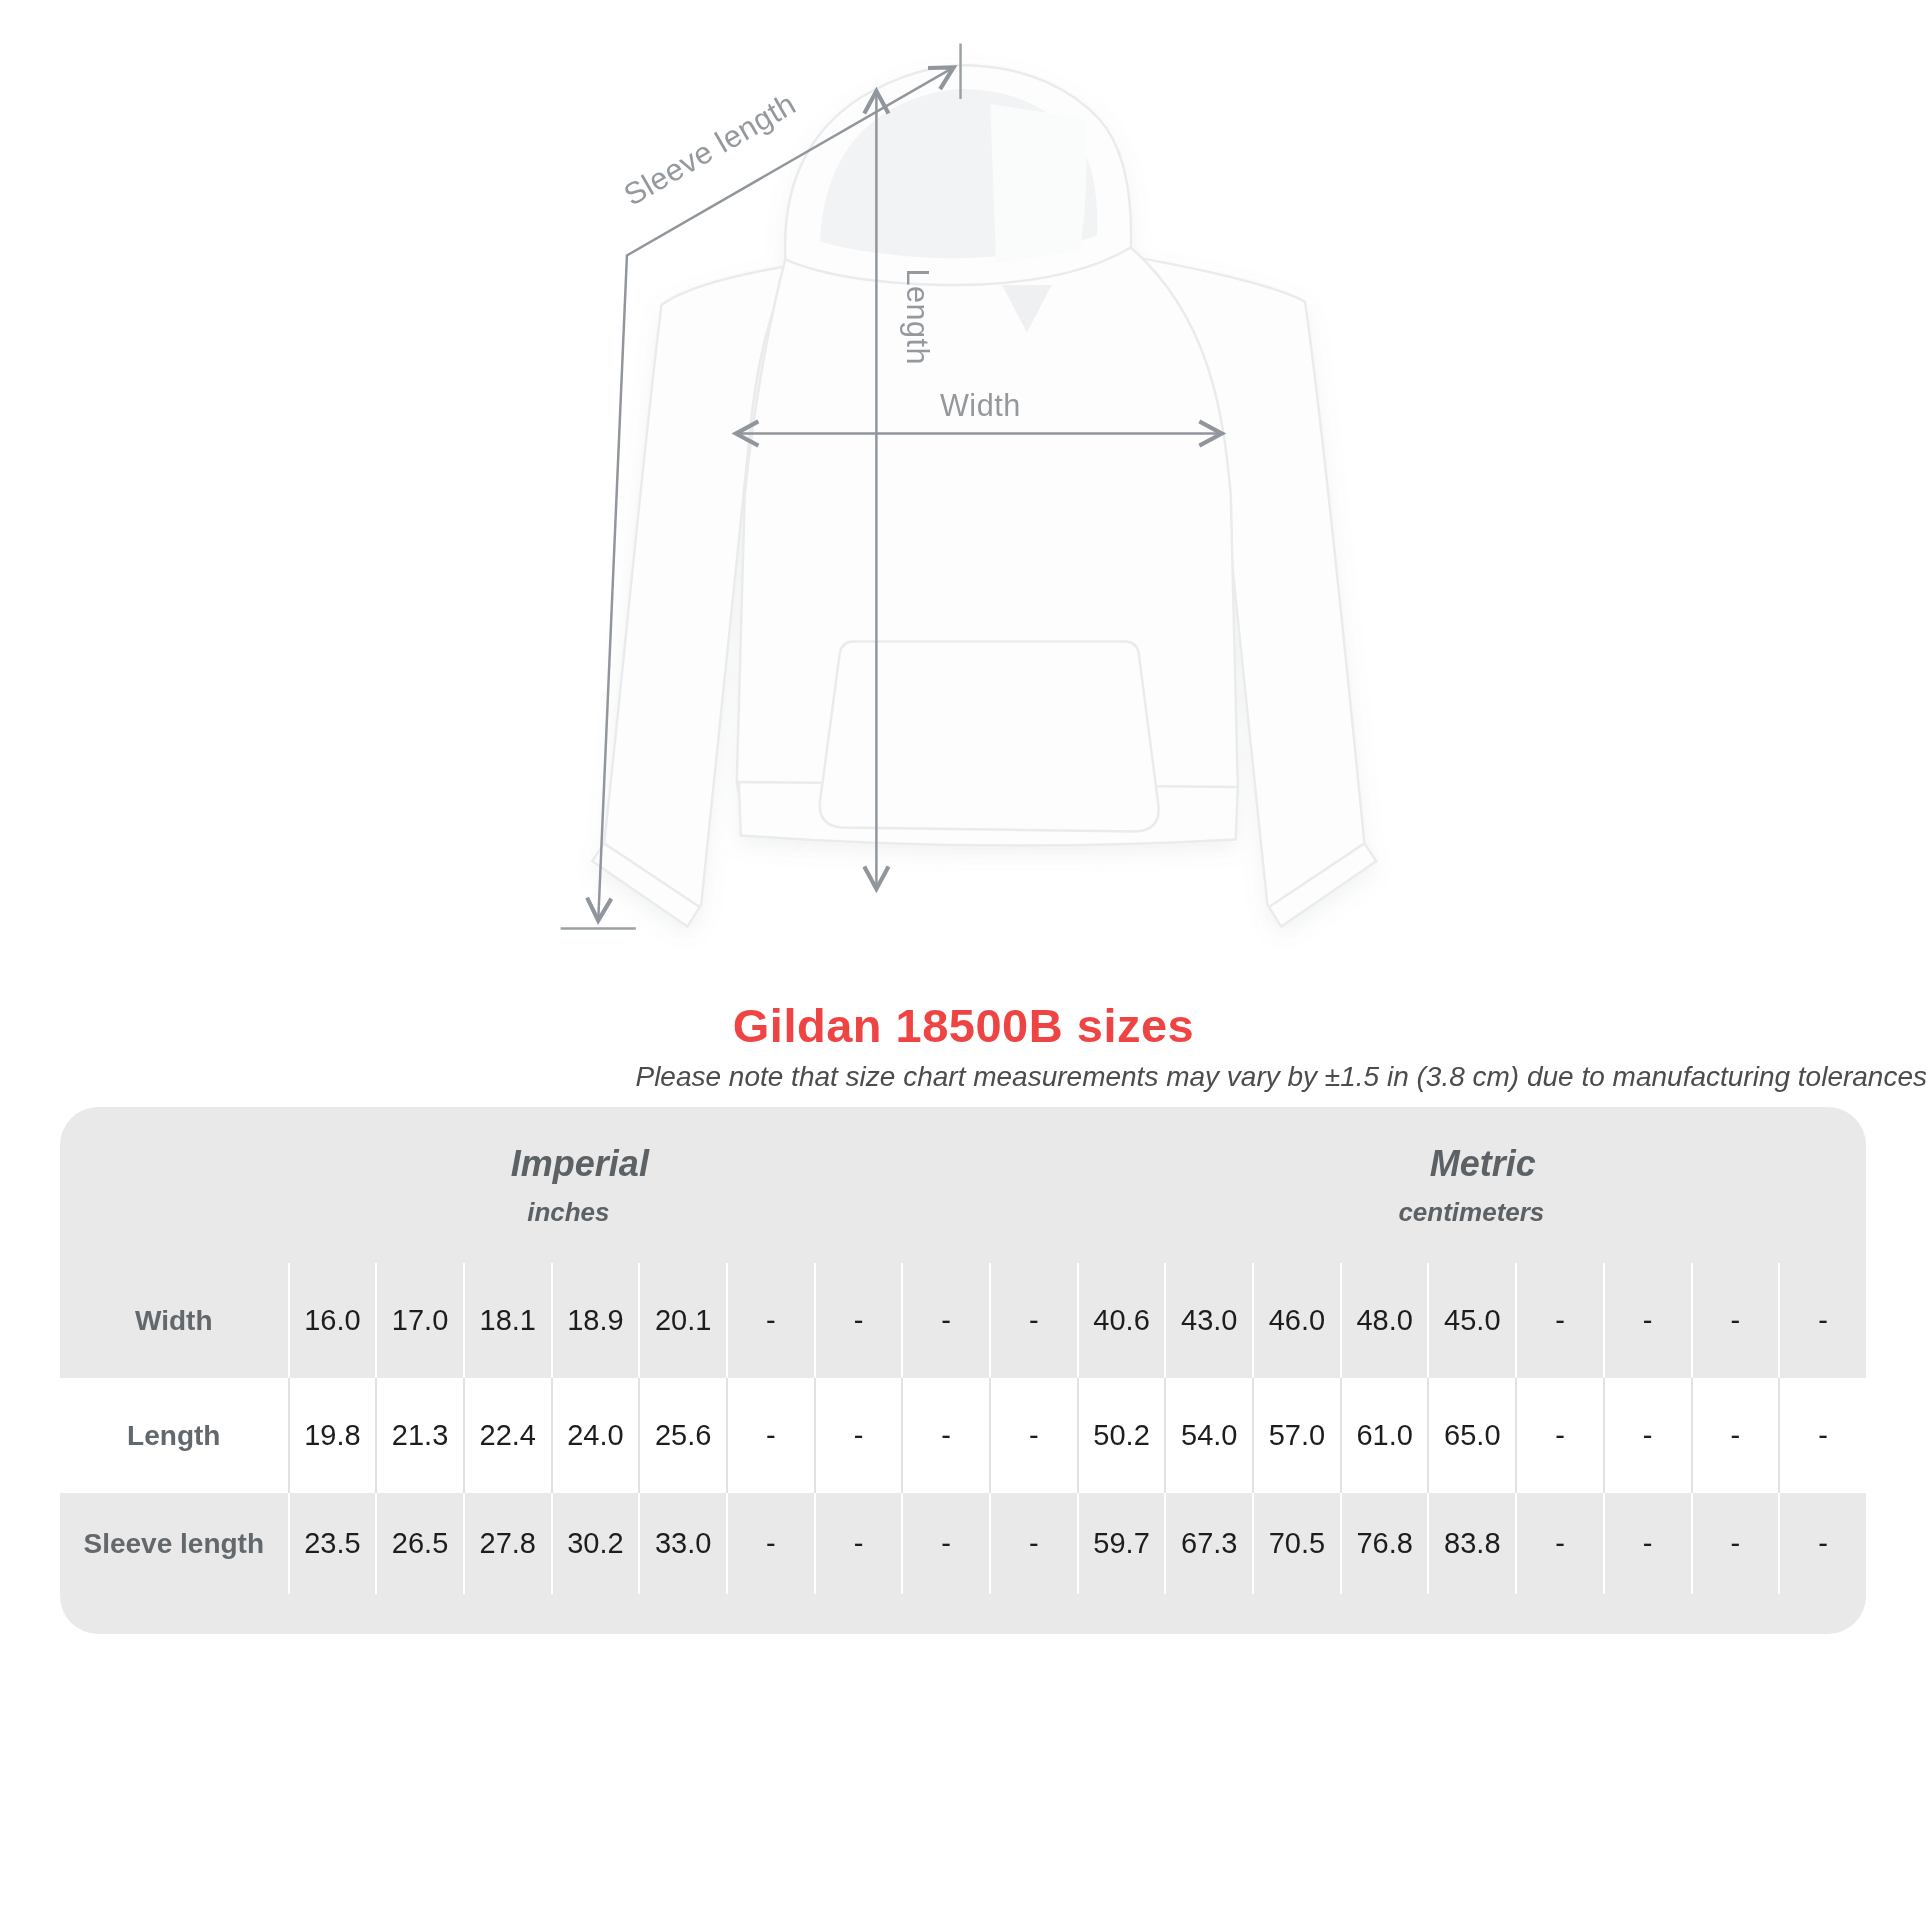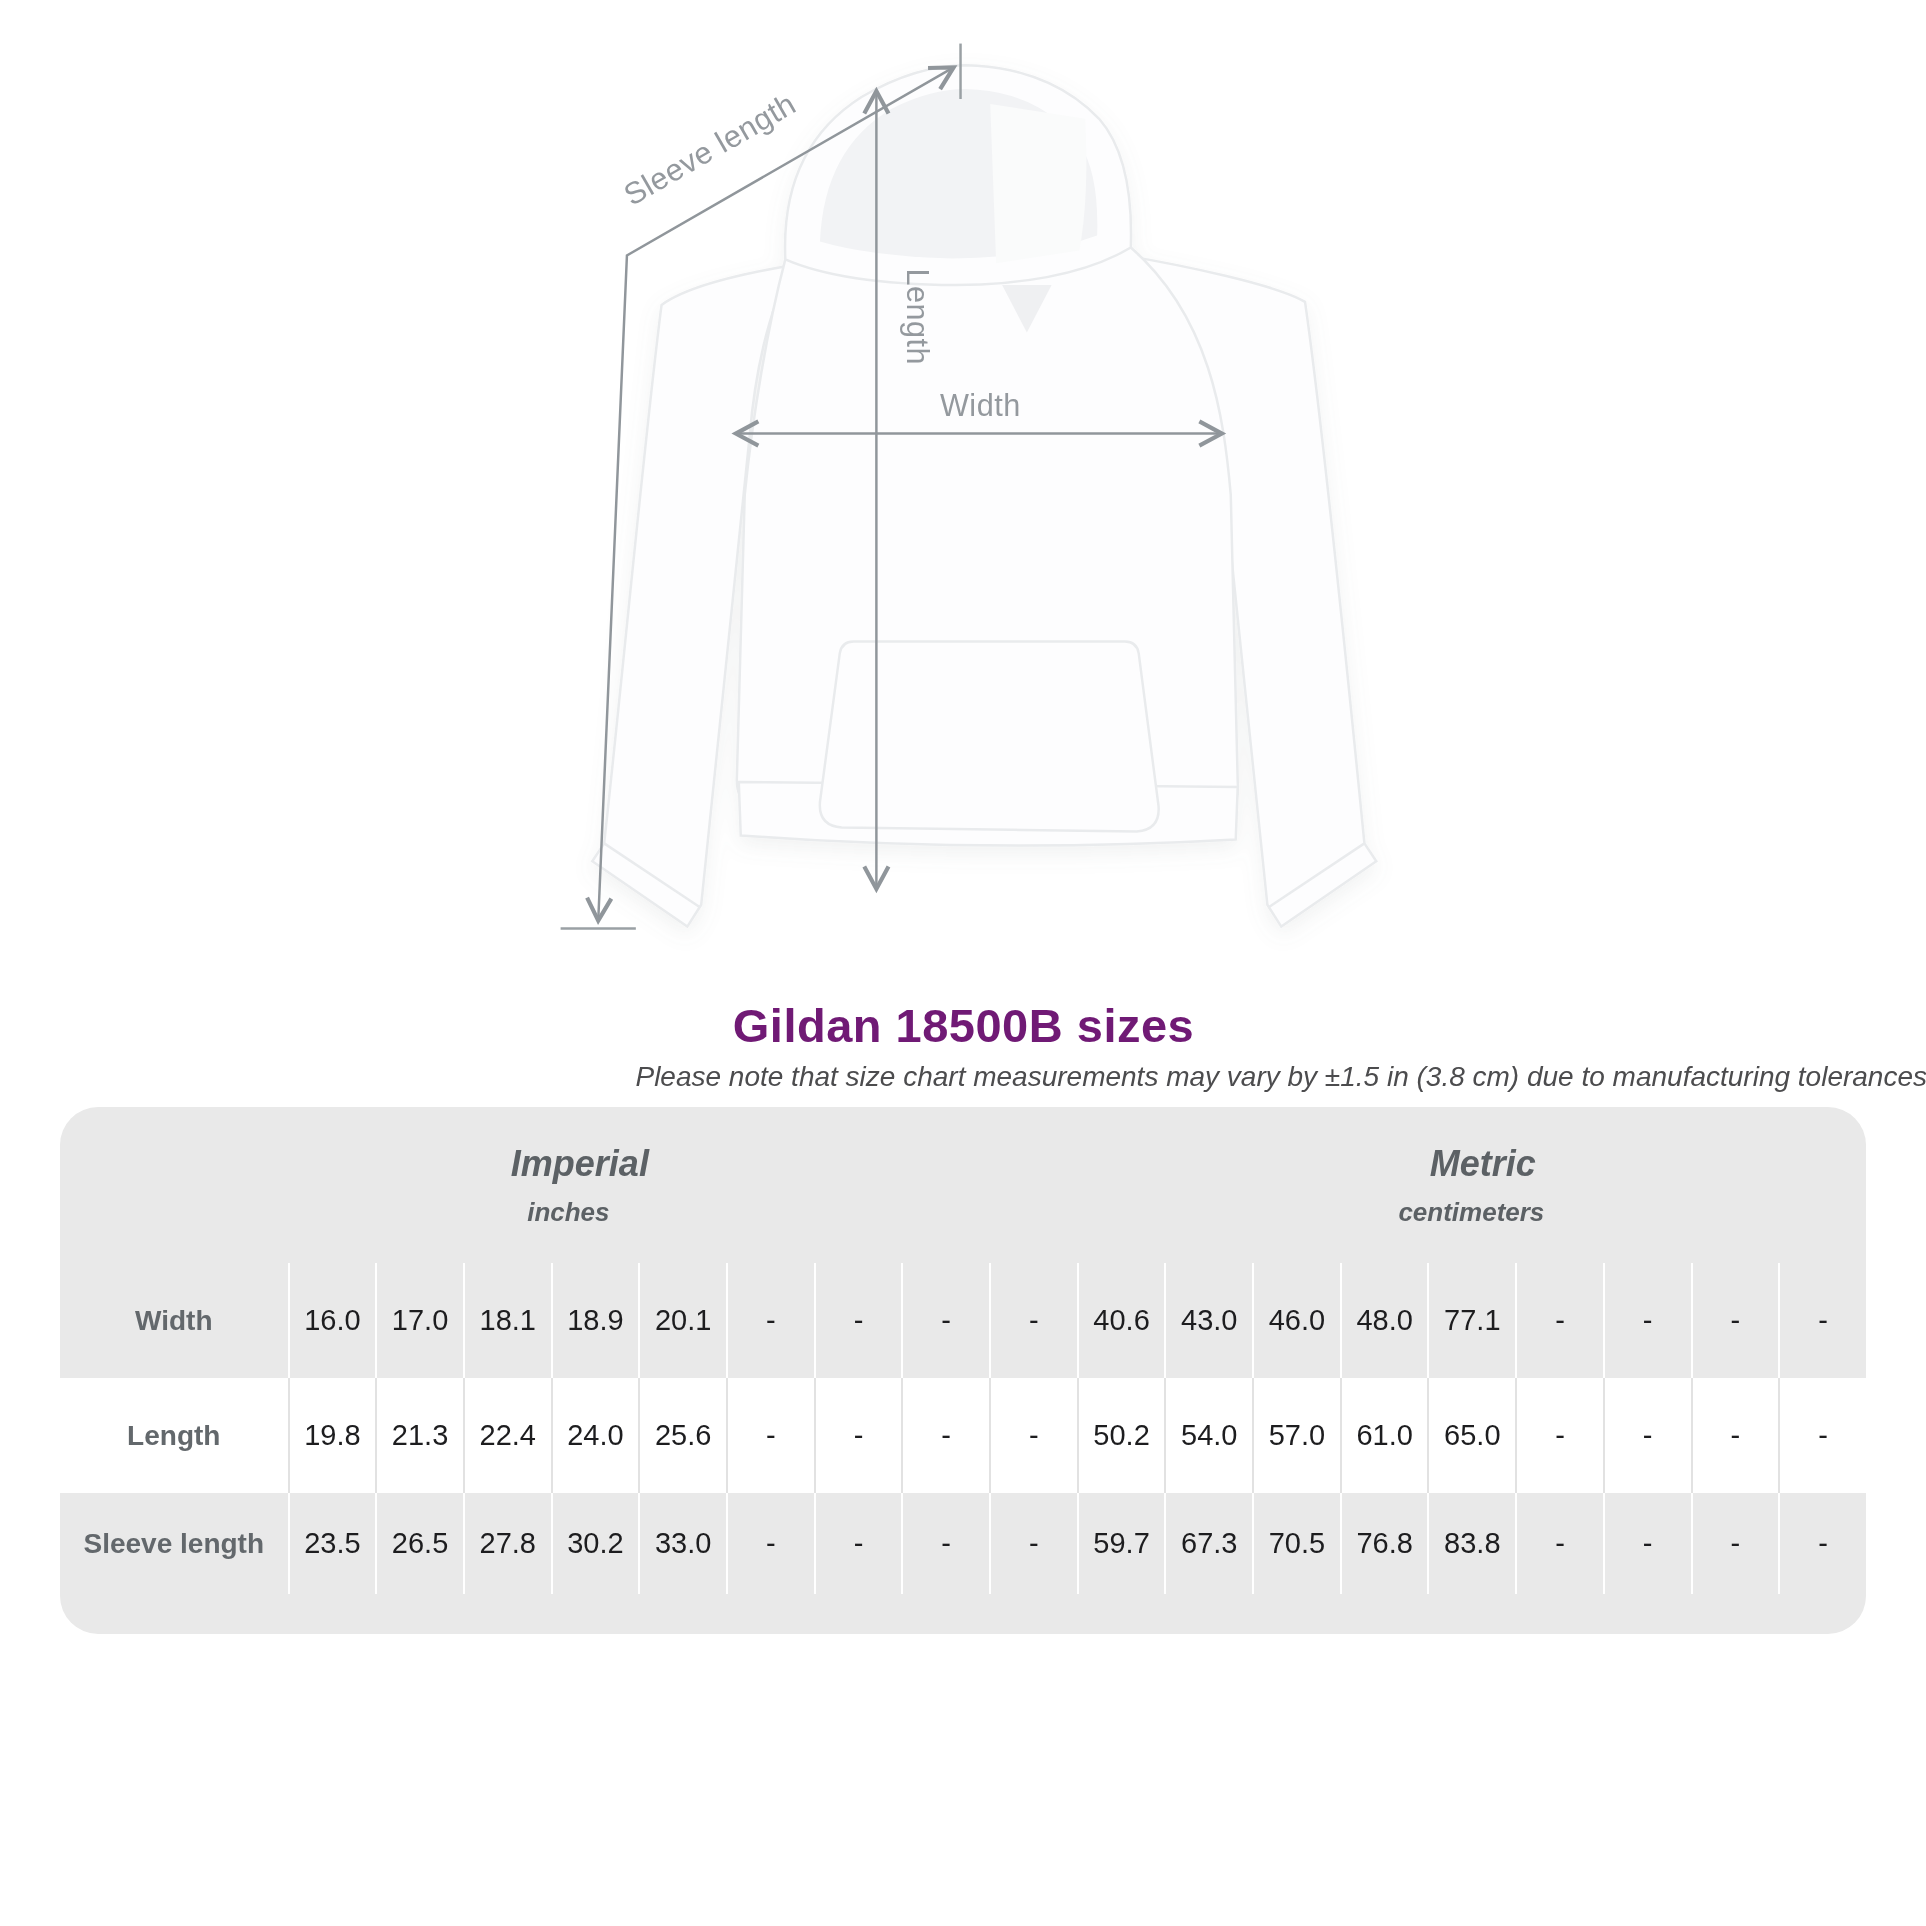--- a/index.html
+++ b/index.html
@@ -12,21 +12,21 @@
   .figure-wrap{position:absolute;left:0;top:0;width:1927px;height:980px;}
   .figure-wrap svg{display:block;}
   .dim-line{fill:none;stroke:#90969b;stroke-width:2.5;}
   .dim-tick{stroke:#9aa0a4;stroke-width:2.5;}
   .dim-label{fill:#94999e;font-size:31px;letter-spacing:.5px;font-weight:500;}
   .garment{stroke:#e9ebed;stroke-width:2.5;fill:#fdfdfe;}
   .garment-inner{stroke:none;}
   
   .page-title{
     position:absolute;left:0;top:998px;width:100%;text-align:center;
-    font-size:47px;font-weight:bold;color:#701a75;letter-spacing:0.5px;
+    font-size:47px;font-weight:bold;color:#ef4444;letter-spacing:0.5px;
   }
   .page-subtitle{
     position:absolute;left:0;top:1061px;width:100%;text-align:right;
     font-size:28px;font-style:italic;color:#4c4c4e;
   }
   
   .table-card{
     position:absolute;left:60px;top:1107px;width:1806px;
     background:#e9e9e9;border-radius:38px;overflow:hidden;
     padding-bottom:40px;box-sizing:border-box;
@@ -160,21 +160,21 @@
           <td>18.9</td>
           <td>20.1</td>
           <td>-</td>
           <td>-</td>
           <td>-</td>
           <td>-</td>
           <td>40.6</td>
           <td>43.0</td>
           <td>46.0</td>
           <td>48.0</td>
-          <td>77.1</td>
+          <td>45.0</td>
           <td>-</td>
           <td>-</td>
           <td>-</td>
           <td>-</td>
         </tr>
         <tr class="white">
           <td class="row-label">Length</td>
           <td>19.8</td>
           <td>21.3</td>
           <td>22.4</td>

